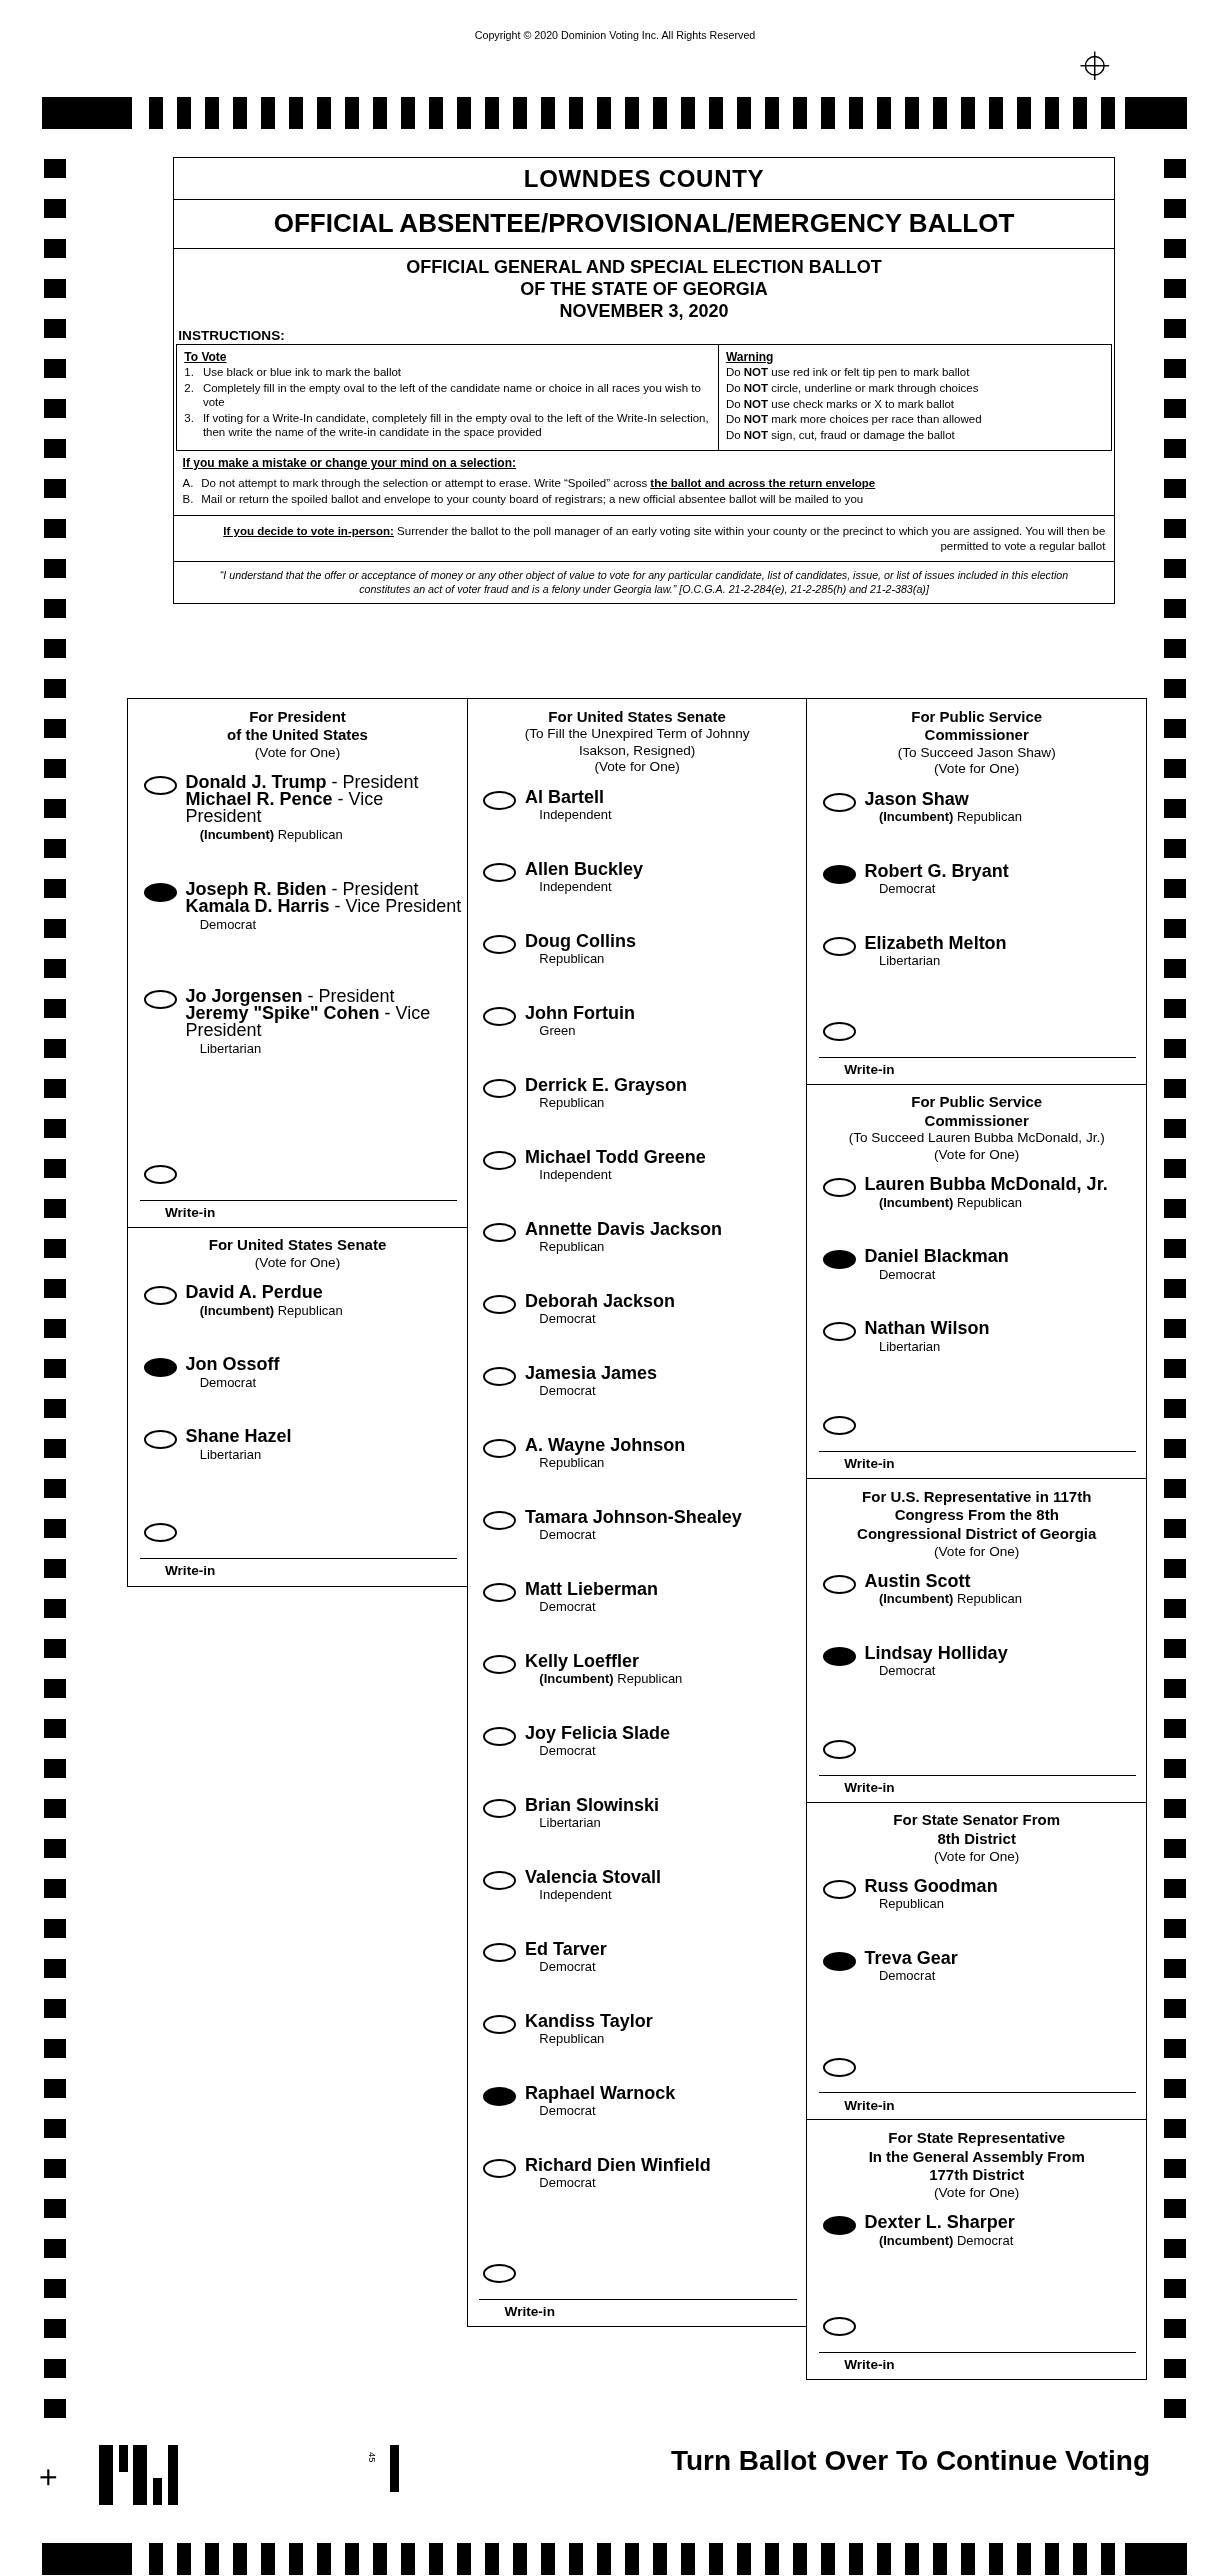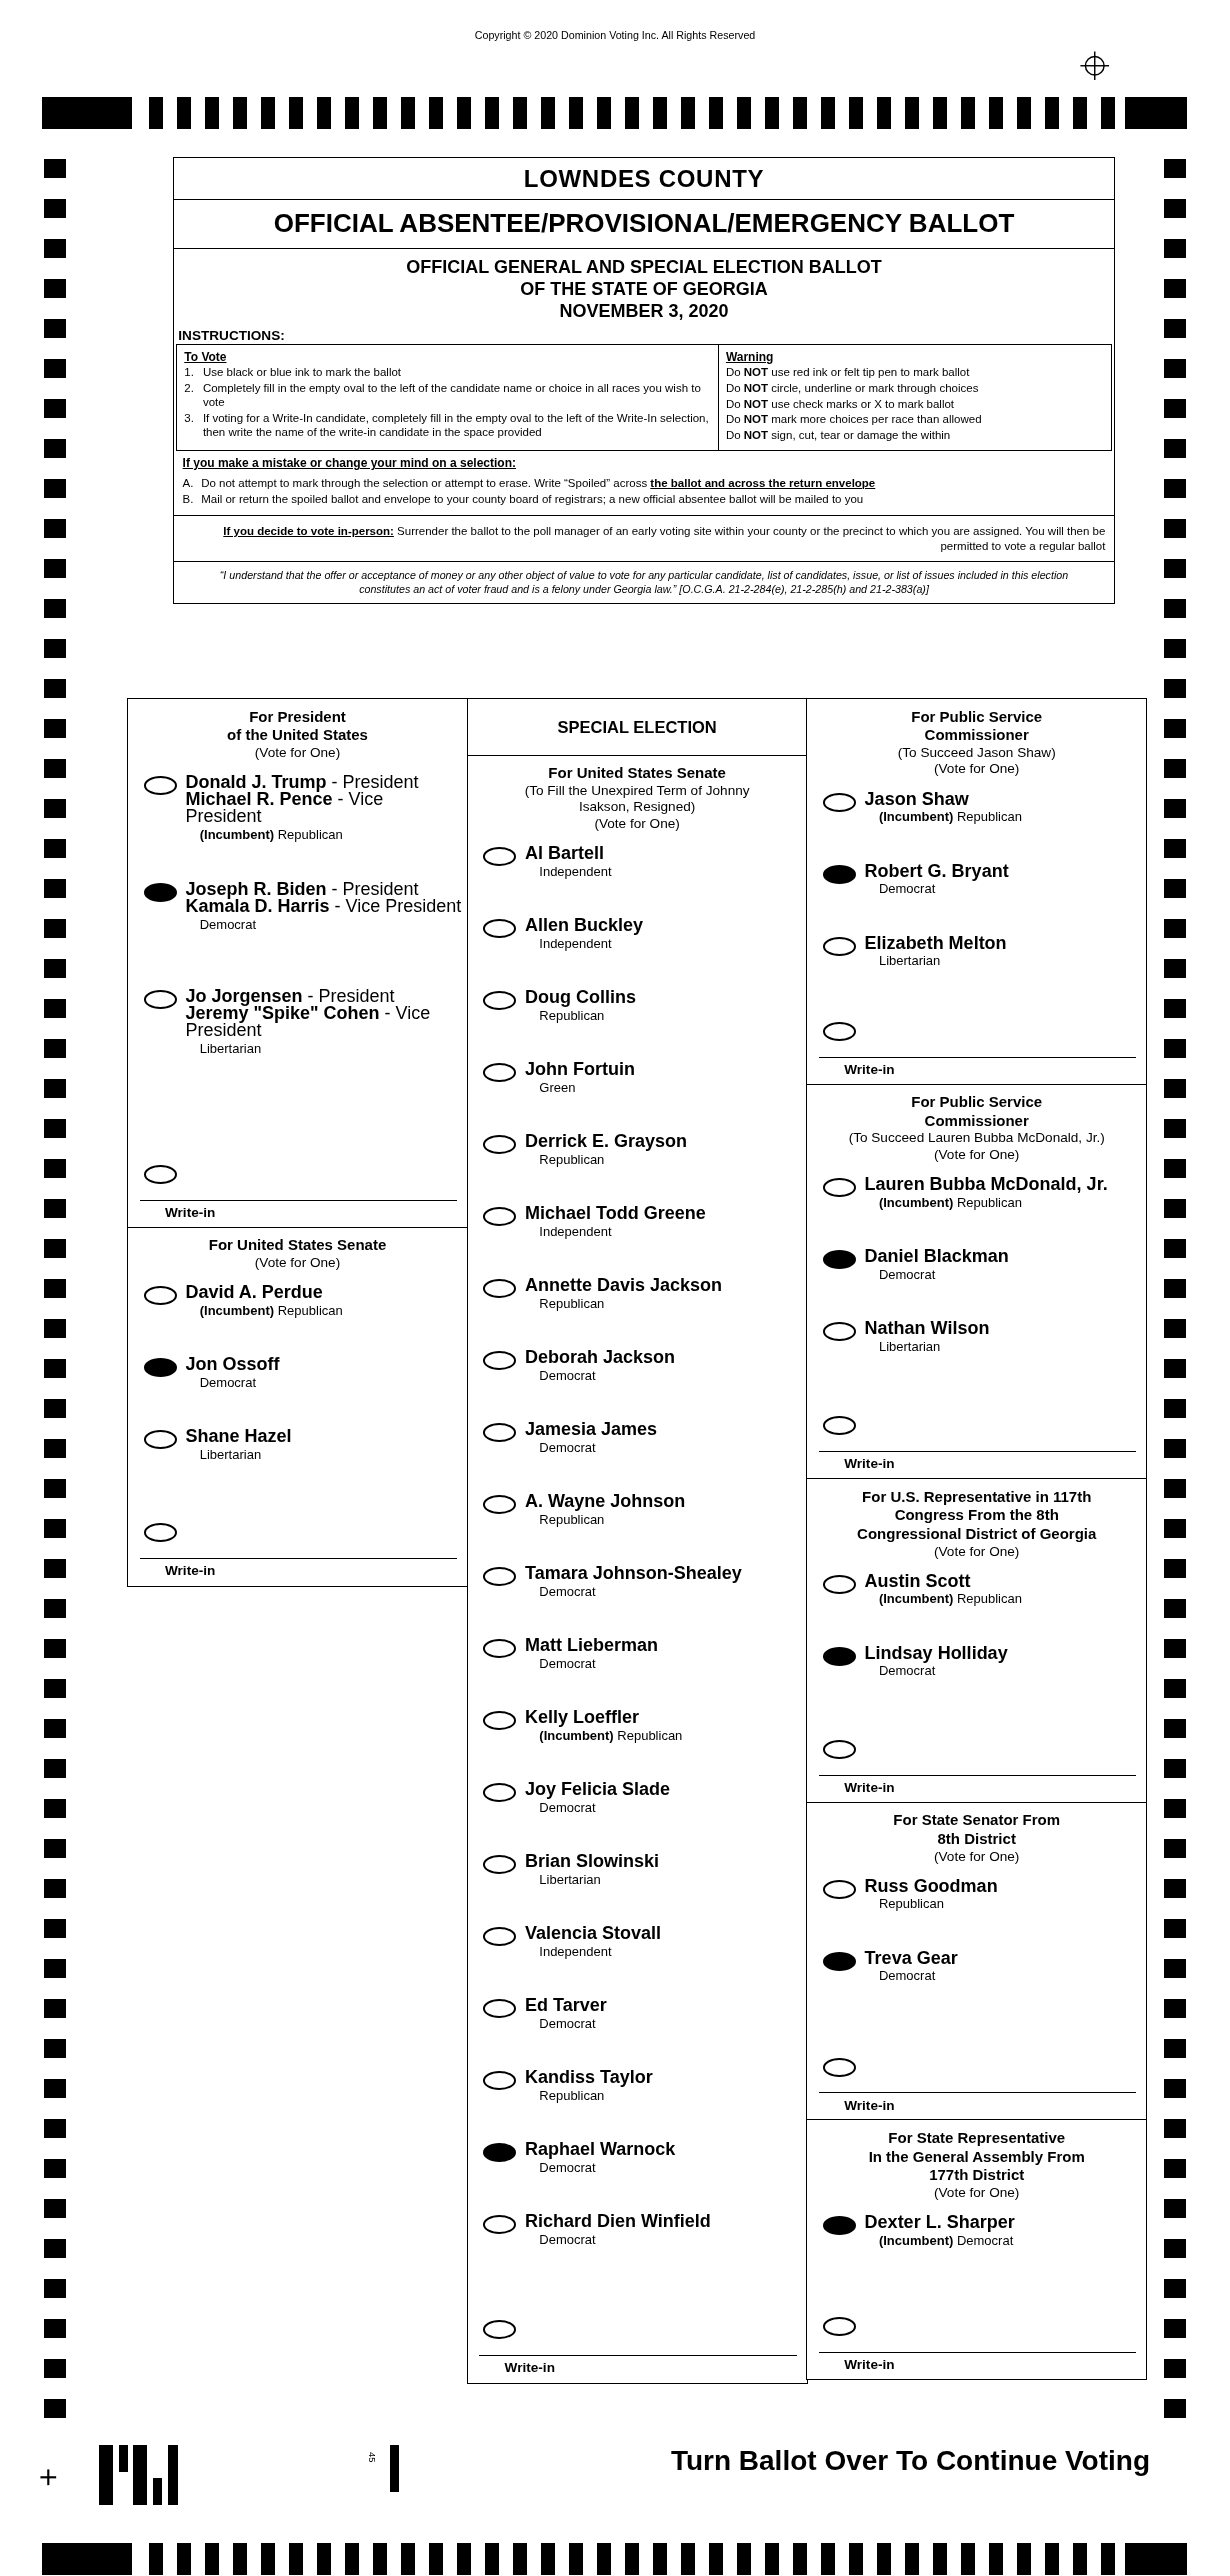--- a/index.html
+++ b/index.html
@@ -152,21 +152,21 @@
             <span>use check marks or X to mark ballot</span>
           </div>
           <div class="warn-item">
             <span>Do</span>
             <span class="notword">NOT</span>
             <span>mark more choices per race than allowed</span>
           </div>
           <div class="warn-item">
             <span>Do</span>
             <span class="notword">NOT</span>
-            <span>sign, cut, tear or damage the within</span>
+            <span>sign, cut, fraud or damage the ballot</span>
           </div>
         </div>
       </div>
     </div>
     <div class="sec sec-mistake">
       <div class="mistake-title">If you make a mistake or change your mind on a selection:</div>
       <div class="num-item">
         <span class="num">A.</span>
         <span><span>Do not attempt to mark through the selection or attempt to erase.  Write “Spoiled” across </span><span class="em-seg">the ballot and across the return envelope</span><span></span></span>
       </div>
@@ -246,21 +246,20 @@
             </div>
           </div>
           <div class="writein">
             <div class="oval"></div>
             <div class="wi-line"></div>
             <div class="wi-label">Write-in</div>
           </div>
         </div>
       </div>
       <div class="race-col">
-        <div class="race-banner">SPECIAL ELECTION</div>
         <div class="race-box race-special-senate">
           <div class="race-header">
             <div class="race-title">For United States Senate</div>
             <div class="race-subtitle">(To Fill the Unexpired Term of Johnny</div>
             <div class="race-subtitle">Isakson, Resigned)</div>
             <div class="race-subtitle">(Vote for One)</div>
           </div>
           <div class="candidate">
             <div class="oval"></div>
             <div class="cand-text">

